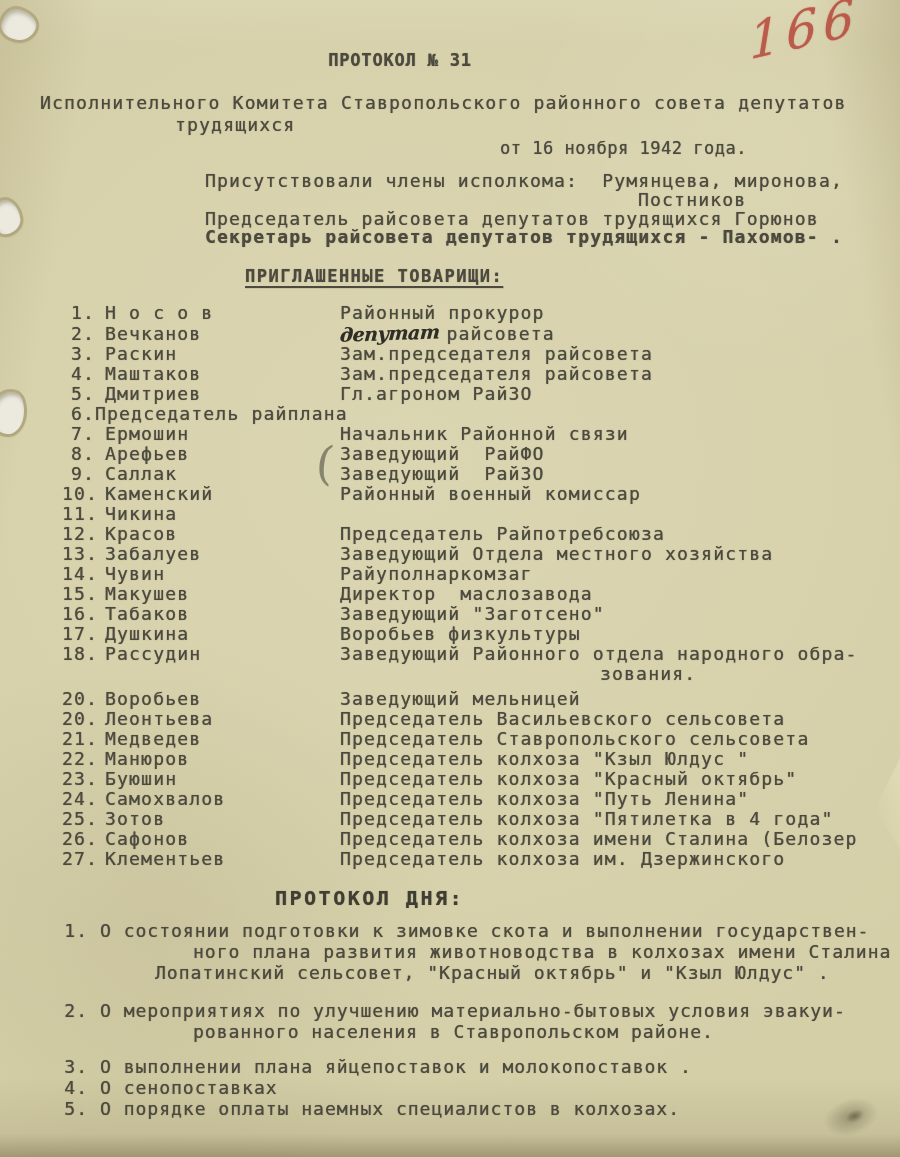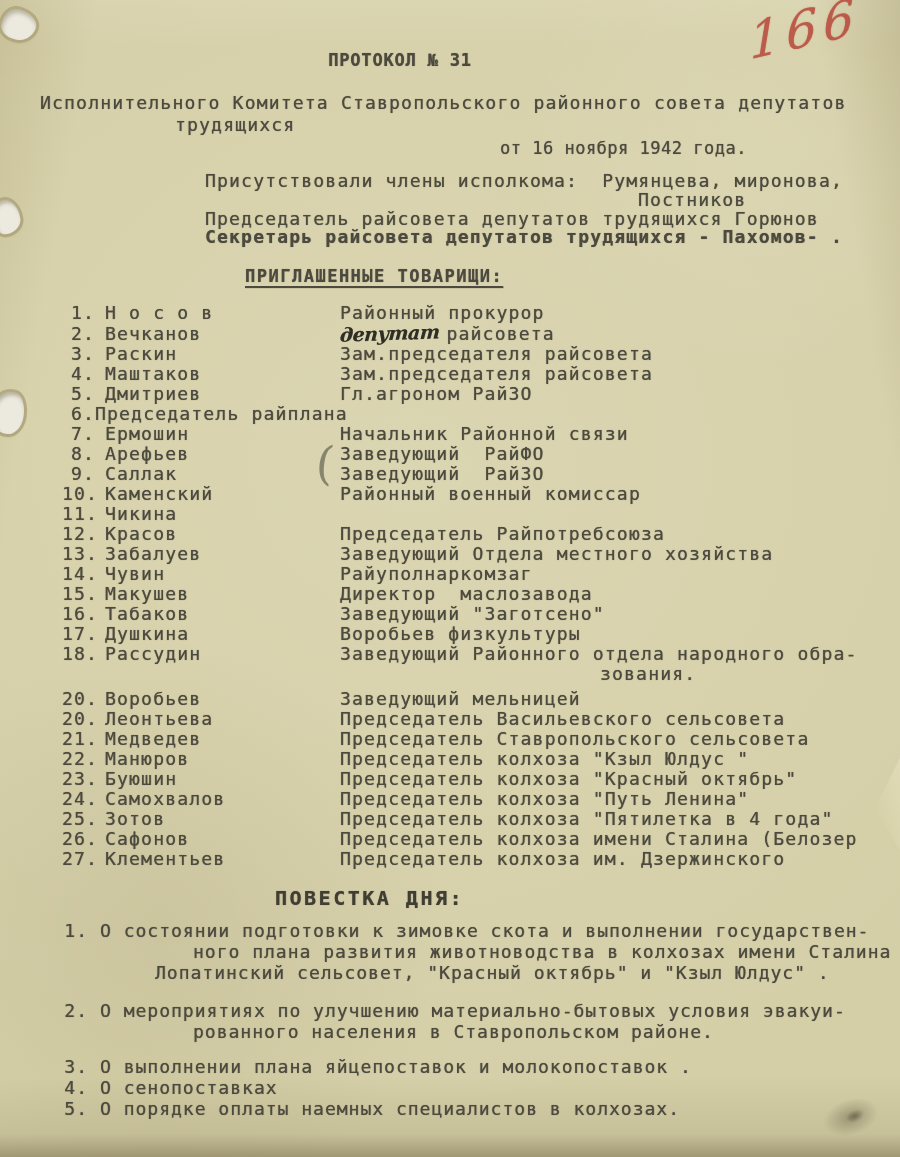--- a/index.html
+++ b/index.html
@@ -239,21 +239,21 @@
         <span class="name">Сафонов</span>
         <div class="role"><span>Председатель колхоза имени Сталина (Белозер</span></div>
       </div>
       <div class="row">
         <span class="num">27.</span>
         <span class="name">Клементьев</span>
         <div class="role"><span>Председатель колхоза им. Дзержинского</span></div>
       </div>
     </div>
 
-  <div class="abs ink agendahead" style="left:275px; top:886px;">ПОВЕСТКА ДНЯ:</div>
+  <div class="abs ink agendahead" style="left:275px; top:886px;">ПРОТОКОЛ ДНЯ:</div>
   <div class="abs ink agenda">
       <div class="agenda-row">
         <span class="anum">1.</span>
         <div class="abody">
           <div class="aline ind-0">О состоянии подготовки к зимовке скота и выполнении государствен-</div>
           <div class="aline ind-2">ного плана развития животноводства в колхозах имени Сталина</div>
           <div class="aline ind-1">Лопатинский сельсовет, "Красный октябрь" и "Кзыл Юлдус" .</div>
         </div>
       </div>
       <div class="agenda-row">

